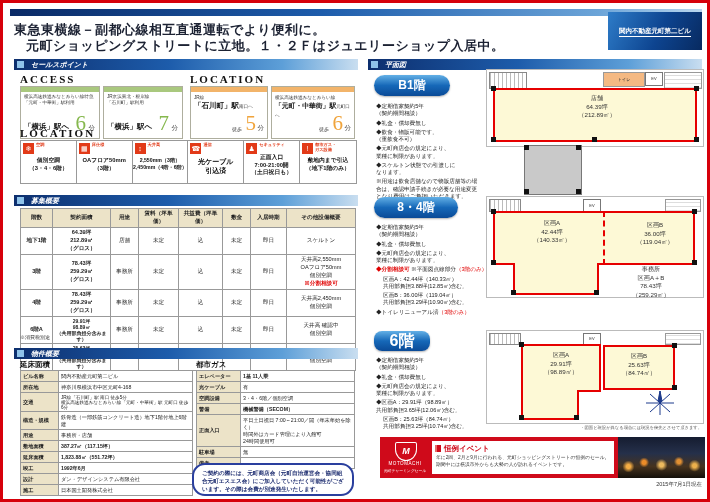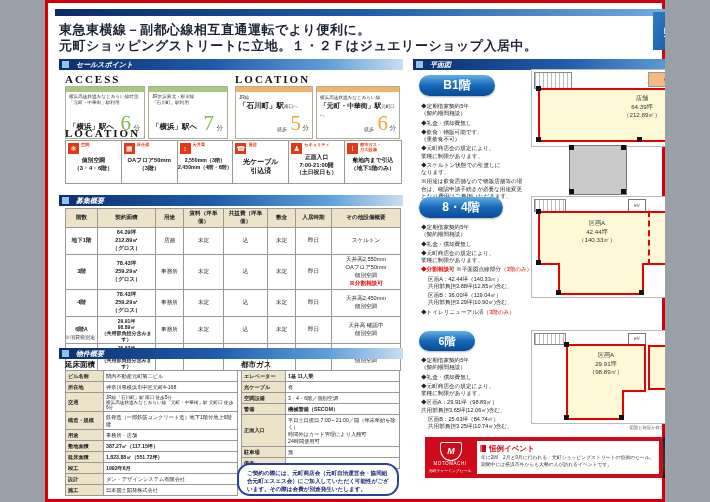--- a/index.html
+++ b/index.html
@@ -1,16 +1,16 @@
 <!DOCTYPE html>
 <html><head>
 <meta charset="utf-8">
 <style>
   html,body{margin:0;padding:0;background:#9aa0a8;}
-  .page{position:relative;width:620px;height:502px;background:#fff;margin:0 auto;
+  .page{position:relative;width:710px;height:502px;background:#fff;margin:0 auto;
         font-family:"Liberation Sans",sans-serif;overflow:hidden;
         box-shadow:inset 0 0 0 3px #d6000a;}
   .abs{position:absolute;}
   .pl{white-space:pre-line;}
 
   .topbar{position:absolute;left:10px;top:9px;width:692px;height:7px;
           background:linear-gradient(90deg,#0a2a66,#1d5cab 45%,#6ba4d8 85%,#b9d6ee);}
   .bldg-badge{position:absolute;left:608px;top:12px;width:94px;height:38px;
           background:linear-gradient(115deg,#2e7cc8 0%,#0d4490 55%,#082a60 100%);
           text-align:center;box-sizing:border-box;padding-top:7px;}
@@ -115,21 +115,21 @@
 </head>
 <body>
 
 <div class="page">
 
   <div class="topbar"></div>
   <div class="bldg-badge">
     <span>関内不動産元町第二ビル</span>
   </div>
   <div class="headline" style="top:21px;">東急東横線－副都心線相互直通運転でより便利に。</div>
-  <div class="headline" style="top:37px;">元町ショッピングストリートに立地。１・２Ｆはジュエリーショップ入居中。</div>
+  <div class="headline" style="top:37px;margin-left:12px;">元町ショッピングストリートに立地。１・２Ｆはジュエリーショップ入居中。</div>
 
   <div class="sec-bar" style="left:14px;top:59px;width:344px;">セールスポイント</div>
 
   <div class="eng-head" style="left:20px;top:73px;">ACCESS</div>
   <div class="eng-head" style="left:190px;top:73px;">LOCATION</div>
 
   <div class="info-box" style="left:20px;top:86px;width:80px;height:53px;">
     <div class="strip green"></div>
     <div class="route pl">横浜高速鉄道みなとみらい線特急
 「元町・中華街」駅利用</div>
@@ -474,21 +474,21 @@
 78.43坪
 （259.29㎡）</span></div>
     <div class="csq" style="left:4px;top:12px;"></div>
     <div class="csq" style="left:205px;top:12px;"></div>
     <div class="csq" style="left:4px;top:63px;"></div>
     <div class="csq" style="left:24px;top:93px;"></div>
     <div class="csq" style="left:107px;top:93px;"></div>
     <div class="csq" style="left:205px;top:63px;"></div>
   </div>
 
-  <div class="badge-pill" style="left:374px;top:331px;width:56px;height:20px;font-size:11px;line-height:20px;">6階</div>
+  <div class="badge-pill" style="left:374px;top:331px;width:56px;height:20px;font-size:16px;line-height:20px;border-radius:8px;">6階</div>
   <div class="bullets" style="left:376px;top:357px;width:110px;">
     <div class="bt pl">◆定期借家契約5年
 （契約期間相談）</div>
     <div class="bt pl">◆礼金・償却費無し</div>
     <div class="bt pl">◆元町商店会の規定により、
 業種に制限があります。</div>
     <div class="bt pl">◆区画A：29.91坪（98.89㎡）
 共用部負担3.65坪(12.06㎡)含む。</div>
     <div class="bt pl ind">区画B：25.63坪（84.74㎡）
 共用部負担3.25坪(10.74㎡)含む。</div>

